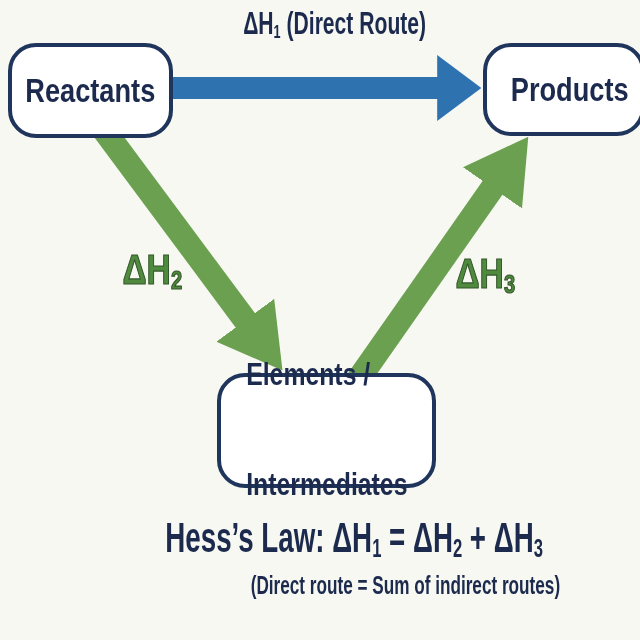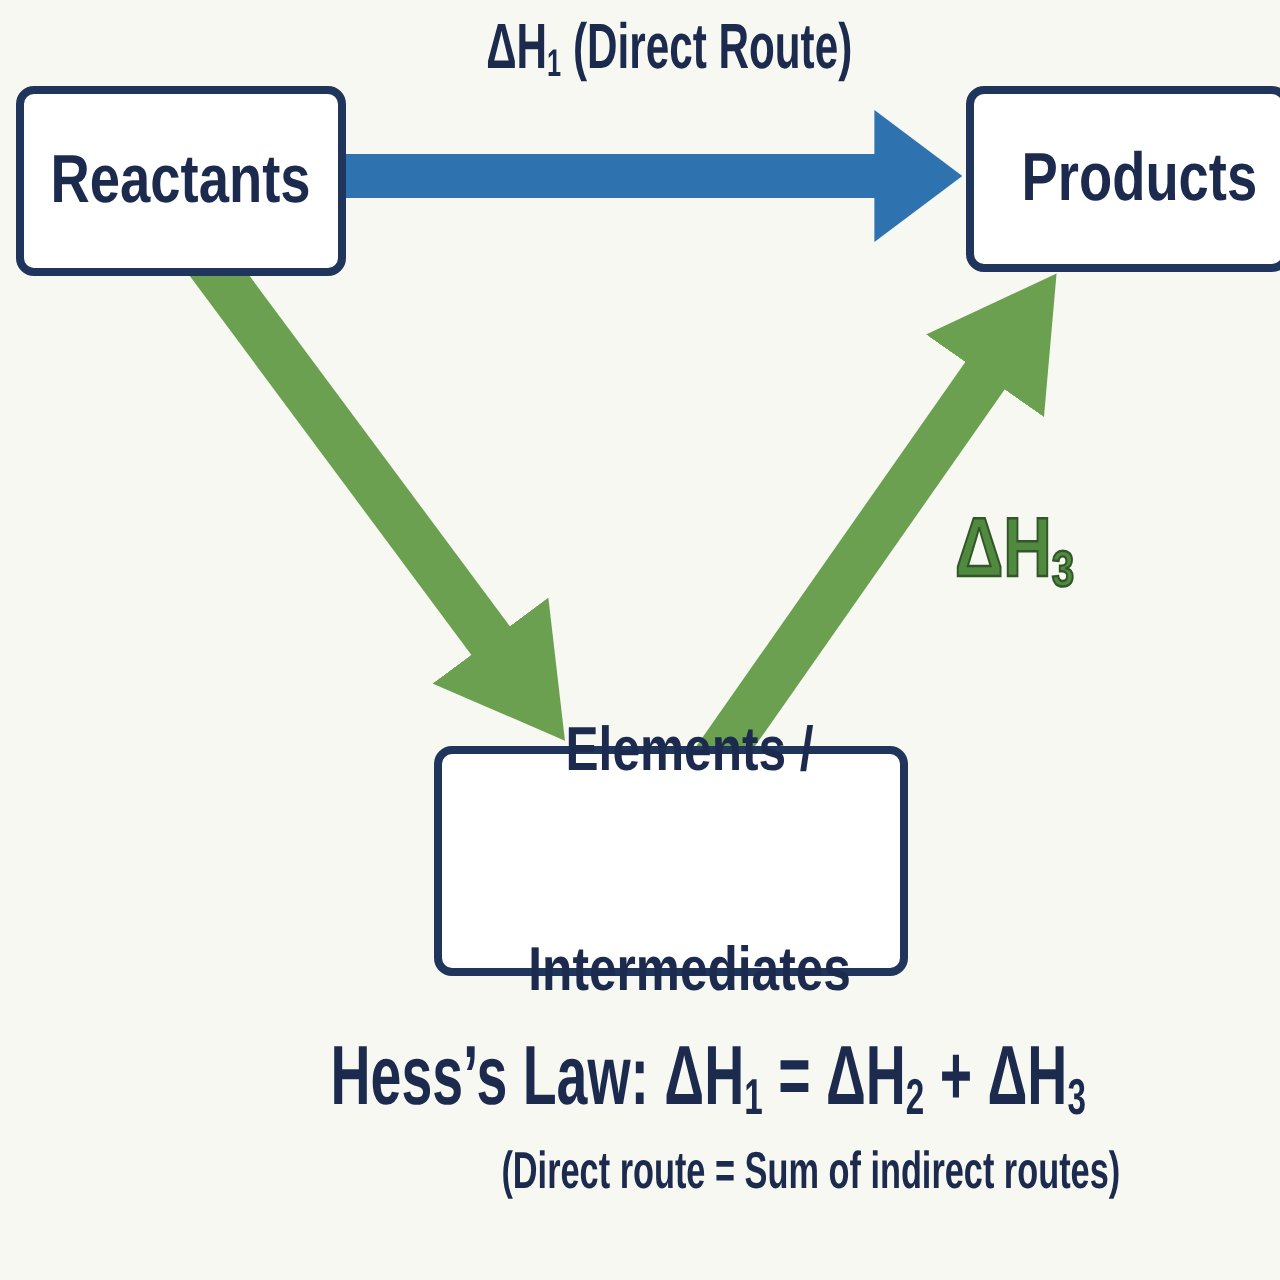--- a/index.html
+++ b/index.html
@@ -8,34 +8,34 @@
     background:var(--background,#f7f8f1);
     font-family:"Liberation Sans",sans-serif;font-weight:bold;
   }
   .arrows{position:absolute;left:0;top:0;width:640px;height:640px;}
   .stroke-blue{stroke:var(--blue-arrow,#2e73af);stroke-width:22;}
   .stroke-green{stroke:var(--green-arrow,#6aa04f);stroke-width:24;}
   .fill-blue{fill:var(--blue-arrow,#2e73af);}
   .fill-green{fill:var(--green-arrow,#6aa04f);}
   .box{
     position:absolute;background:var(--box-fill,#fff);
-    border:4px solid var(--box-border,#20355c);border-radius:9px;
+    border:4px solid var(--box-border,#20355c);border-radius:28px;
     display:flex;align-items:center;justify-content:center;
-    color:var(--text-navy,#1c2a4e);text-align:center;
+    color:var(--text-navy,#1c2a4e);text-align:left;
   }
   .reactants{left:8px;top:43px;width:157px;height:87px;font-size:34px;}
   .products{left:483px;top:43px;width:142px;height:85px;font-size:34px;padding-left:12px;}
-  .intermediates{left:217px;top:373px;width:211px;height:107px;font-size:31px;line-height:1.18;padding-left:18px;}
+  .intermediates{left:217px;top:373px;width:211px;height:107px;font-size:31px;line-height:1.18;}
   .tx{display:inline-block;transform:scaleX(0.8);transform-origin:center;white-space:pre;}
   .stack span{display:block;}
   .lbl{position:absolute;color:var(--text-navy,#1c2a4e);text-align:center;}
   .lbl-h1{left:0;top:5px;width:632px;font-size:32px;margin-left:19px;}
   .lbl-h1 .tx{transform:scaleX(0.66);}
   .lbl-h2{left:92px;top:246px;width:120px;font-size:42px;}
-  .lbl-h3{left:425px;top:250px;width:120px;font-size:42px;text-align:right;}
+  .lbl-h3{left:425px;top:250px;width:120px;font-size:42px;}
   .green-text{color:var(--green-label,#4f8a3e);-webkit-text-stroke:1.2px #33552a;}
   .cap{position:absolute;left:0;width:640px;text-align:right;color:var(--text-navy,#1c2a4e);}
   .cap .tx{transform:scaleX(0.66);}
   .cap-line1{top:514px;font-size:42px;}
   .cap-line2{top:570px;font-size:26px;}
   sub.sb{font-size:0.6em;vertical-align:baseline;position:relative;top:0.2em;line-height:0;}
 </style>
 </head>
 <body>
 
@@ -60,20 +60,23 @@
   </div>
 
   <div class="box reactants">
     <span class="tx">Reactants</span>
   </div>
 
   <div class="box products">
     <span class="tx">Products</span>
   </div>
 
+  <div class="lbl lbl-h2 green-text">
+    <span class="tx"><span>ΔH</span><sub class="sb">2</sub></span>
+  </div>
 
   <div class="lbl lbl-h3 green-text">
     <span class="tx"><span>ΔH</span><sub class="sb">3</sub></span>
   </div>
 
   <div class="box intermediates">
     <span class="tx stack">
       <span>Elements /</span>
       <span>Intermediates</span>
     </span>

